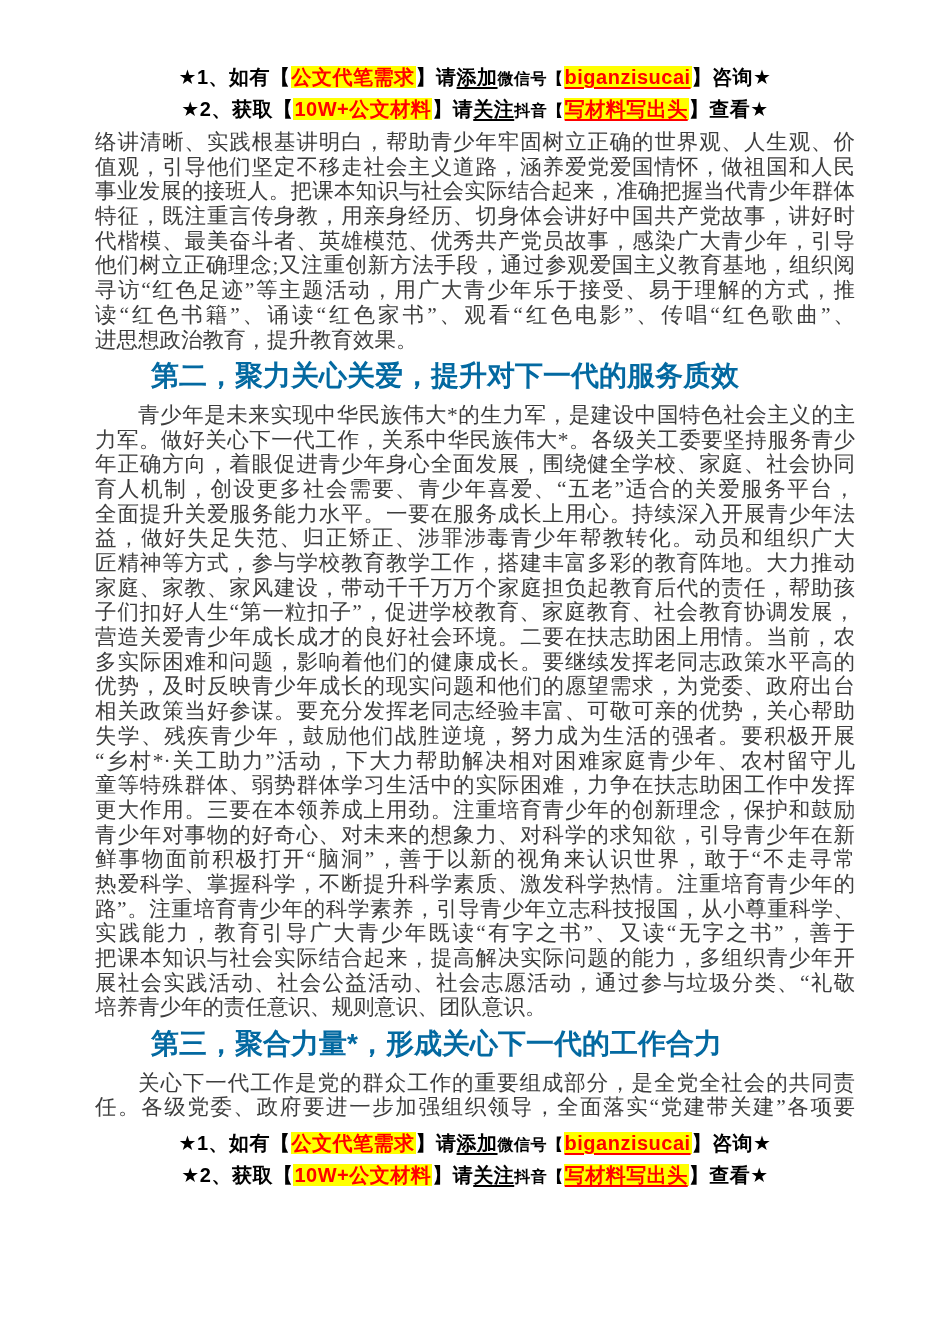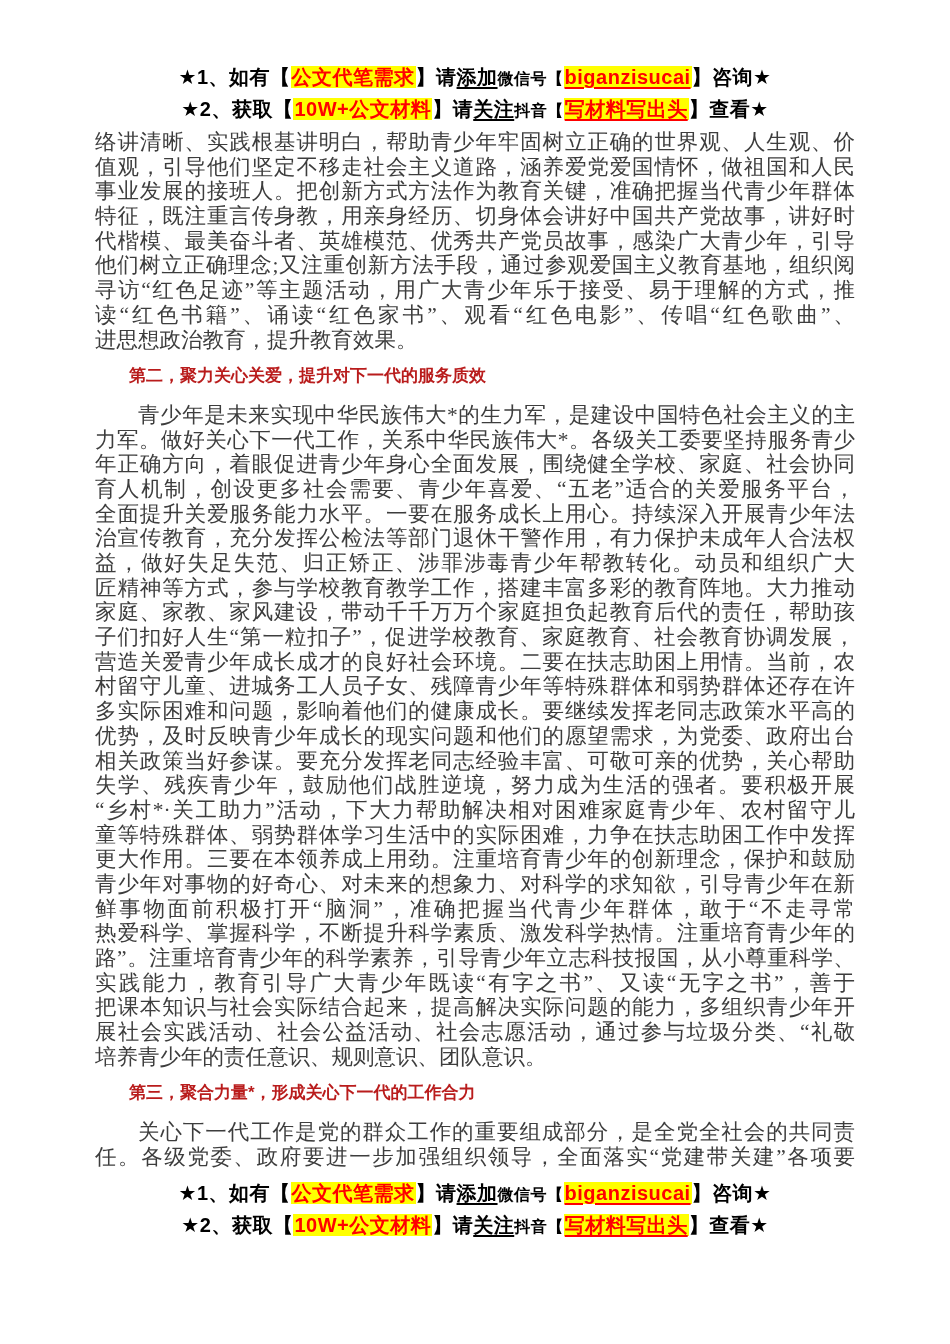--- a/index.html
+++ b/index.html
@@ -59,74 +59,72 @@
     text-align-last: justify;
     overflow: visible;
   }
   .tline.ind { text-indent: 2em; }
   .tline.lastline {
     text-align: center;
     text-align-last: left;
   }
   .heading {
     font-weight: bold;
-    color: #b91c1c;
+    color: #0369a1;
     text-indent: 2em;
     margin: 12px 0 14px 0;
     line-height: 24.7px;
     font-family: "Liberation Sans", "DejaVu Sans", sans-serif;
-    font-size: 17px;
+    font-size: 28px;
   }
 </style>
 </head>
 <body>
 
 <div class="page">
   <div class="content">
 
     <div class="banner header">
       <div><span>★1、如有【</span><span class="hl">公文代笔需求</span><span>】请</span><span class="u">添加</span><span class="small">微信号【</span><span class="hl u">biganzisucai</span><span>】咨询★</span></div>
       <div><span>★2、获取【</span><span class="hl">10W+公文材料</span><span>】请</span><span class="u">关注</span><span class="small">抖音【</span><span class="hl u">写材料写出头</span><span>】查看★</span></div>
     </div>
 
     <div class="docbody">
         <div class="para">
           <div class="tline">络讲清晰、实践根基讲明白，帮助青少年牢固树立正确的世界观、人生观、价</div>
           <div class="tline">值观，引导他们坚定不移走社会主义道路，涵养爱党爱国情怀，做祖国和人民</div>
-          <div class="tline">事业发展的接班人。把创新方式方法作为教育关键，准确把握当代青少年群体</div>
+          <div class="tline">事业发展的接班人。把课本知识与社会实际结合起来，准确把握当代青少年群体</div>
           <div class="tline">特征，既注重言传身教，用亲身经历、切身体会讲好中国共产党故事，讲好时</div>
           <div class="tline">代楷模、最美奋斗者、英雄模范、优秀共产党员故事，感染广大青少年，引导</div>
           <div class="tline">他们树立正确理念;又注重创新方法手段，通过参观爱国主义教育基地，组织阅</div>
           <div class="tline">寻访“红色足迹”等主题活动，用广大青少年乐于接受、易于理解的方式，推</div>
           <div class="tline">读“红色书籍”、诵读“红色家书”、观看“红色电影”、传唱“红色歌曲”、</div>
           <div class="tline lastline">进思想政治教育，提升教育效果。</div>
         </div>
         <div class="heading">第二，聚力关心关爱，提升对下一代的服务质效</div>
         <div class="para">
           <div class="tline ind">青少年是未来实现中华民族伟大*的生力军，是建设中国特色社会主义的主</div>
           <div class="tline">力军。做好关心下一代工作，关系中华民族伟大*。各级关工委要坚持服务青少</div>
           <div class="tline">年正确方向，着眼促进青少年身心全面发展，围绕健全学校、家庭、社会协同</div>
           <div class="tline">育人机制，创设更多社会需要、青少年喜爱、“五老”适合的关爱服务平台，</div>
           <div class="tline">全面提升关爱服务能力水平。一要在服务成长上用心。持续深入开展青少年法</div>
-          <div class="tline">治宣传教育，充分发挥公检法等部门退休干警作用，有力保护未成年人合法权</div>
           <div class="tline">益，做好失足失范、归正矫正、涉罪涉毒青少年帮教转化。动员和组织广大</div>
           <div class="tline">匠精神等方式，参与学校教育教学工作，搭建丰富多彩的教育阵地。大力推动</div>
           <div class="tline">家庭、家教、家风建设，带动千千万万个家庭担负起教育后代的责任，帮助孩</div>
           <div class="tline">子们扣好人生“第一粒扣子”，促进学校教育、家庭教育、社会教育协调发展，</div>
           <div class="tline">营造关爱青少年成长成才的良好社会环境。二要在扶志助困上用情。当前，农</div>
-          <div class="tline">村留守儿童、进城务工人员子女、残障青少年等特殊群体和弱势群体还存在许</div>
           <div class="tline">多实际困难和问题，影响着他们的健康成长。要继续发挥老同志政策水平高的</div>
           <div class="tline">优势，及时反映青少年成长的现实问题和他们的愿望需求，为党委、政府出台</div>
           <div class="tline">相关政策当好参谋。要充分发挥老同志经验丰富、可敬可亲的优势，关心帮助</div>
           <div class="tline">失学、残疾青少年，鼓励他们战胜逆境，努力成为生活的强者。要积极开展</div>
           <div class="tline">“乡村*·关工助力”活动，下大力帮助解决相对困难家庭青少年、农村留守儿</div>
           <div class="tline">童等特殊群体、弱势群体学习生活中的实际困难，力争在扶志助困工作中发挥</div>
           <div class="tline">更大作用。三要在本领养成上用劲。注重培育青少年的创新理念，保护和鼓励</div>
           <div class="tline">青少年对事物的好奇心、对未来的想象力、对科学的求知欲，引导青少年在新</div>
-          <div class="tline">鲜事物面前积极打开“脑洞”，准确把握当代青少年群体，敢于“不走寻常</div>
+          <div class="tline">鲜事物面前积极打开“脑洞”，善于以新的视角来认识世界，敢于“不走寻常</div>
           <div class="tline">热爱科学、掌握科学，不断提升科学素质、激发科学热情。注重培育青少年的</div>
           <div class="tline">路”。注重培育青少年的科学素养，引导青少年立志科技报国，从小尊重科学、</div>
           <div class="tline">实践能力，教育引导广大青少年既读“有字之书”、又读“无字之书”，善于</div>
           <div class="tline">把课本知识与社会实际结合起来，提高解决实际问题的能力，多组织青少年开</div>
           <div class="tline">展社会实践活动、社会公益活动、社会志愿活动，通过参与垃圾分类、“礼敬</div>
           <div class="tline lastline">培养青少年的责任意识、规则意识、团队意识。</div>
         </div>
         <div class="heading">第三，聚合力量*，形成关心下一代的工作合力</div>
         <div class="para">
           <div class="tline ind">关心下一代工作是党的群众工作的重要组成部分，是全党全社会的共同责</div>

